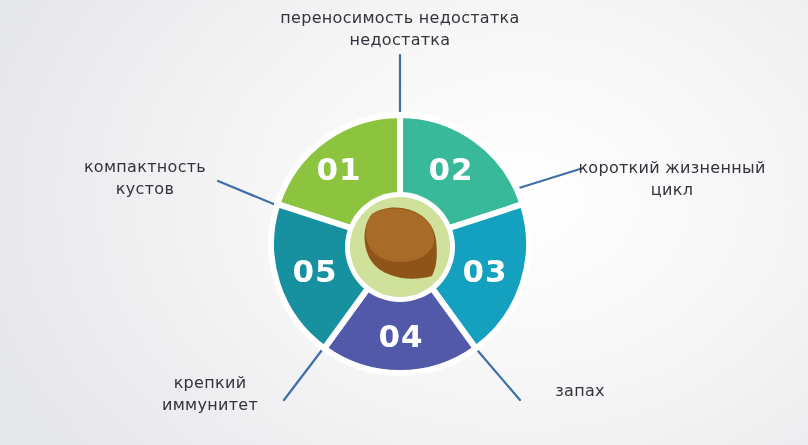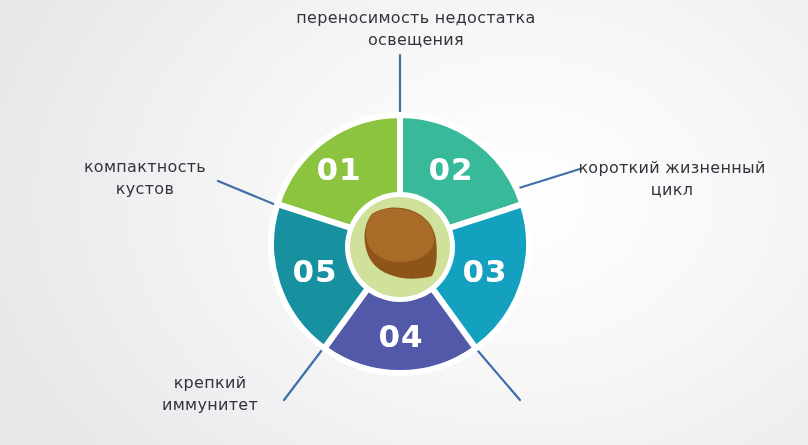--- a/index.html
+++ b/index.html
@@ -55,31 +55,32 @@
       <path d="M 372 214 C 392 202, 430 210, 434 236 C 436 252, 420 262, 400 262 C 380 262, 366 250, 366 234 C 366 226, 368 219, 372 214 Z" fill="#a86c28"></path>
     </g>
 
     <text class="num" x="339" y="180" text-anchor="middle">01</text>
     <text class="num" x="451" y="180" text-anchor="middle">02</text>
     <text class="num" x="485" y="282" text-anchor="middle">03</text>
     <text class="num" x="401" y="347" text-anchor="middle">04</text>
     <text class="num" x="315" y="282" text-anchor="middle">05</text>
   </svg>
 
-  <div class="label" style="left:266px; top:7px; width:300px;">
+  <div class="label" style="left:250px; top:7px; width:300px;">
     <span>переносимость недостатка</span>
-    <span>освещения</span>
+    <span>недостатка</span>
   </div>
   <div class="label" style="left:70px; top:156px; width:150px;">
     <span>компактность</span>
     <span>кустов</span>
   </div>
   <div class="label" style="left:567px; top:157px; width:210px;">
     <span>короткий жизненный</span>
     <span>цикл</span>
   </div>
   <div class="label" style="left:145px; top:372px; width:130px;">
     <span>крепкий</span>
     <span>иммунитет</span>
   </div>
   <div class="label" style="left:530px; top:380px; width:100px;">
+    <span>запах</span>
   </div>
 </div>
 
 </body></html>

